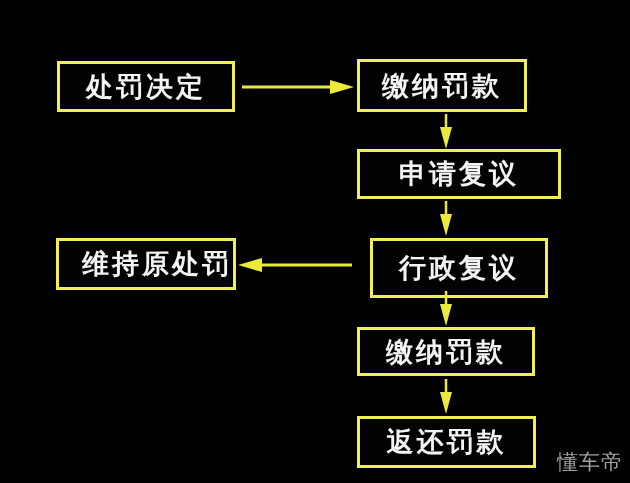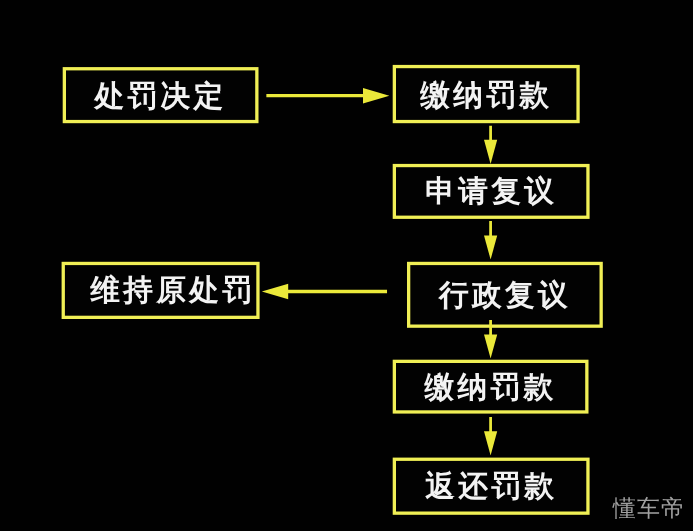--- a/index.html
+++ b/index.html
@@ -48,21 +48,21 @@
     right: 7px;
     bottom: 7px;
     color: var(--watermark-color, #a0a0a0);
     font-size: 21px;
     letter-spacing: 1px;
   }
 
   
   #node-penalty-decision { left: 57px;  top: 61px;  width: 178px; height: 51px; }
   #node-pay-fine         { left: 357px; top: 59px;  width: 170px; height: 53px; }
-  #node-apply-review     { left: 357px; top: 149px; width: 179px; height: 50px; }
+  #node-apply-review     { left: 357px; top: 149px; width: 204px; height: 50px; }
   #node-admin-review     { left: 370px; top: 238px; width: 178px; height: 60px; }
   #node-maintain-penalty { left: 56px;  top: 238px; width: 180px; height: 52px; padding-left: 22px; }
   #node-revoke-penalty   { left: 357px; top: 327px; width: 178px; height: 49px; }
   #node-return-fine      { left: 357px; top: 416px; width: 179px; height: 52px; }
 
   
   #arrow-right { left: 242px; top: 78px;  }
   #arrow-down-1 { left: 437px; top: 114px; }
   #arrow-down-2 { left: 437px; top: 201px; }
   #arrow-left  { left: 238px; top: 256px; }

